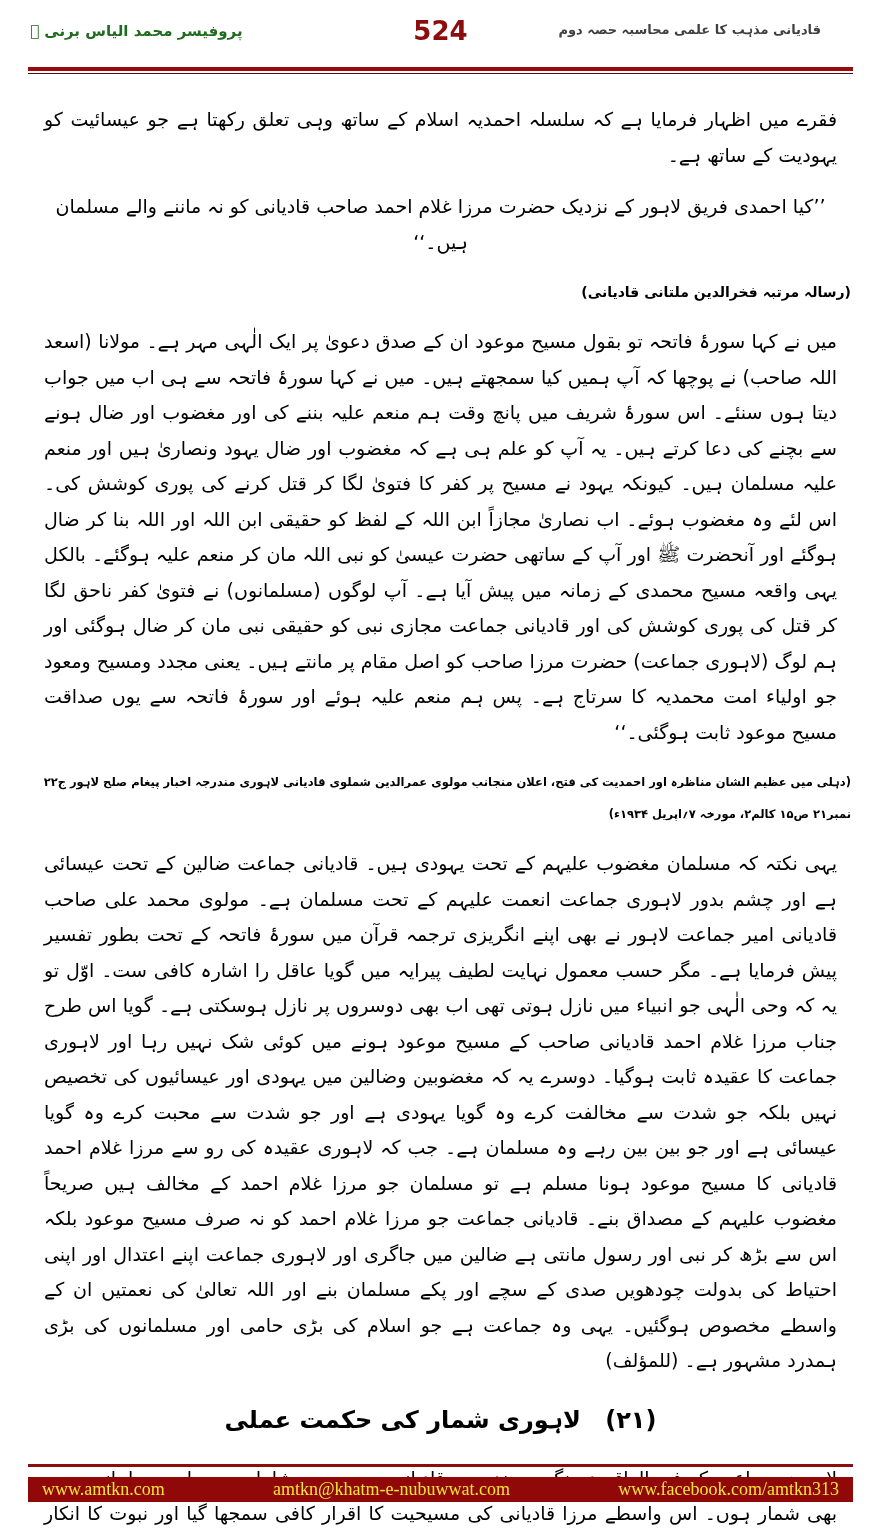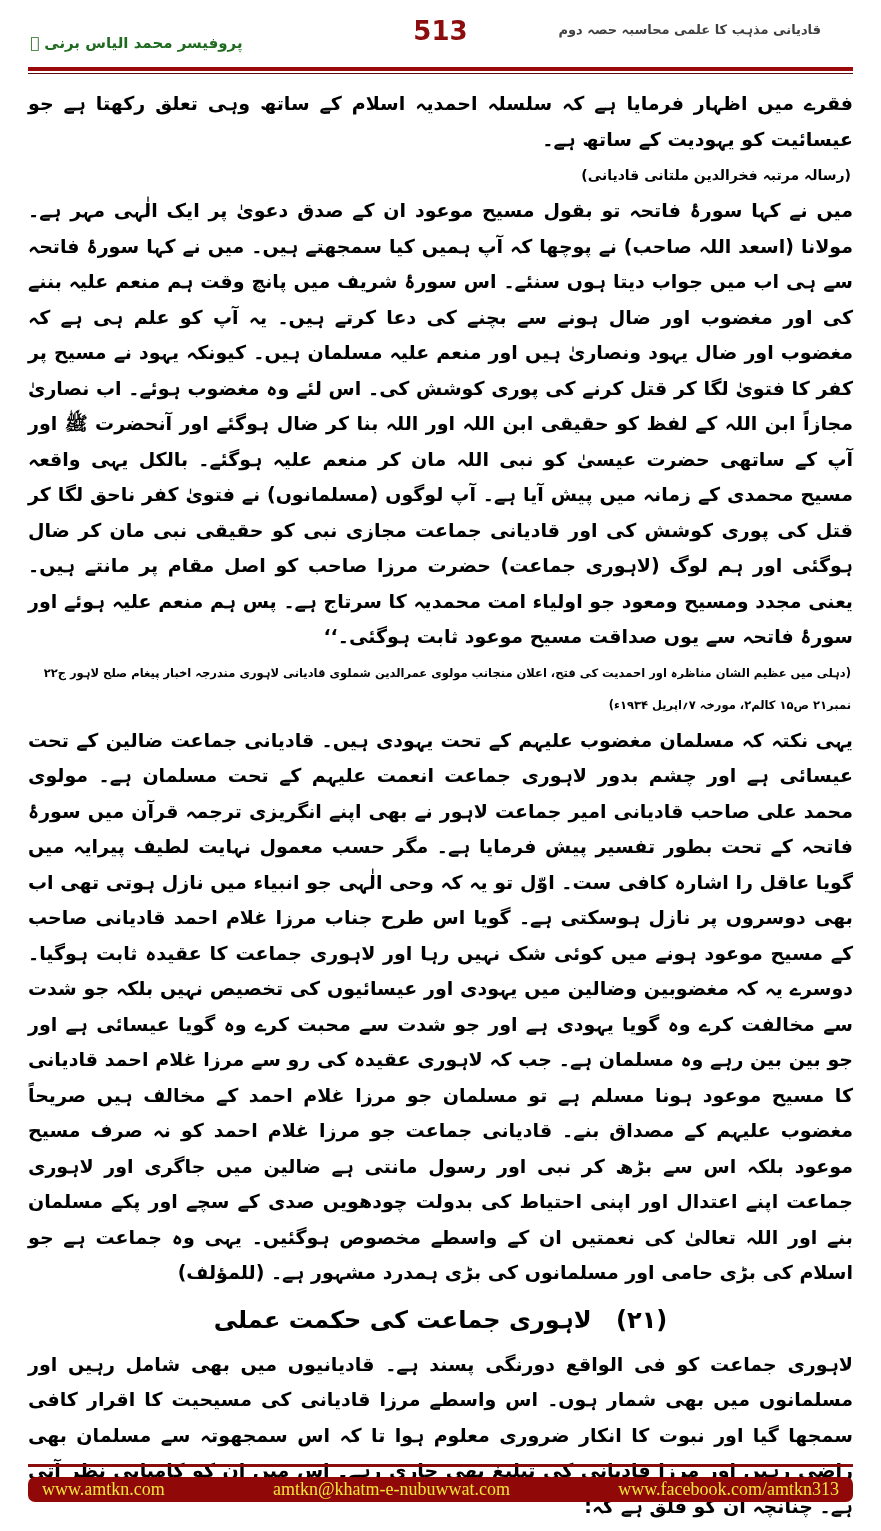--- a/index.html
+++ b/index.html
@@ -1,58 +1,59 @@
 <!DOCTYPE html>
 <html><head>
   <meta charset="utf-8">
   <style>
     html, body { margin: 0; padding: 0; background: #ffffff; }
     body { width: 881px; height: 1531px; position: relative; overflow: hidden;
            font-family: "DejaVu Sans", sans-serif; color: #000; }
     .header { position: absolute; left: 0; top: 0; width: 881px; height: 60px; }
     .hdr-right { position: absolute; right: 60px; top: 22px; font-size: 13px; color: #404040; font-weight: bold; direction: rtl; }
     .hdr-center { position: absolute; left: 0; width: 881px; top: 16px; text-align: center; font-size: 26px; color: #8b0d0d; font-weight: bold; }
-    .hdr-left { position: absolute; left: 30px; top: 22px; font-size: 15px; color: #1f6b1f; font-weight: bold; direction: rtl; margin-top: 12px; }
+    .hdr-left { position: absolute; left: 30px; top: 22px; font-size: 15px; color: #1f6b1f; font-weight: bold; direction: rtl; }
     .rule-top-thick { position: absolute; left: 28px; top: 67px; width: 825px; height: 4px; background: #9b0a0a; }
     .rule-top-thin { position: absolute; left: 28px; top: 73px; width: 825px; height: 1px; background: #5a0a0a; }
     .content { position: absolute; left: 28px; top: 86px; width: 825px; direction: rtl; text-align: justify; }
-    .p { font-size: 19px; line-height: 35.5px; font-weight: bold; margin: 0; }
+    .p { font-size: 19px; line-height: 35.5px; font-weight: normal; margin: 16px; }
     .p.center { text-align: center; }
     .cite { font-size: 14px; line-height: 32px; font-weight: bold; text-align: right; margin: 2px; }
     .cite.small { font-size: 11.5px; text-align: right; line-height: 32px; }
     .heading { font-size: 24px; line-height: 50px; font-weight: bold; text-align: center; margin: 4px 0 2px 0; }
     .heading .num { margin-left: 16px; }
     .rule-bottom { position: absolute; left: 28px; top: 1464px; width: 825px; height: 3px; background: #8b0d0d; }
     .footer-bar { position: absolute; left: 17px; top: 1477px; width: 490px; height: 25px; background: #910808;
                   display: flex; justify-content: space-between; align-items: center; padding: 0 14px; box-sizing: border-box; }
     .footer-bar span { color: #f2e63a; font-family: "Liberation Serif", serif; font-size: 18px; }
     .footer-wide { left: 17px; width: 490px; }
   </style>
 </head>
 <body>
 
 <div class="header">
   <div class="hdr-right">قادیانی مذہب کا علمی محاسبہ حصہ دوم</div>
-  <div class="hdr-center">513</div>
+  <div class="hdr-center">524</div>
   <div class="hdr-left">پروفیسر محمد الیاس برنی ﷫</div>
 </div>
 <div class="rule-top-thick"></div>
 <div class="rule-top-thin"></div>
 
 <div class="content">
   <p class="p">فقرے میں اظہار فرمایا ہے کہ سلسلہ احمدیہ اسلام کے ساتھ وہی تعلق رکھتا ہے جو عیسائیت کو یہودیت کے ساتھ ہے۔</p>
+  <p class="p center">’’کیا احمدی فریق لاہور کے نزدیک حضرت مرزا غلام احمد صاحب قادیانی کو نہ ماننے والے مسلمان ہیں۔‘‘</p>
   <p class="cite">(رسالہ مرتبہ فخرالدین ملتانی قادیانی)</p>
   <p class="p">میں نے کہا سورۂ فاتحہ تو بقول مسیح موعود ان کے صدق دعویٰ پر ایک الٰہی مہر ہے۔ مولانا (اسعد اللہ صاحب) نے پوچھا کہ آپ ہمیں کیا سمجھتے ہیں۔ میں نے کہا سورۂ فاتحہ سے ہی اب میں جواب دیتا ہوں سنئے۔ اس سورۂ شریف میں پانچ وقت ہم منعم علیہ بننے کی اور مغضوب اور ضال ہونے سے بچنے کی دعا کرتے ہیں۔ یہ آپ کو علم ہی ہے کہ مغضوب اور ضال یہود ونصاریٰ ہیں اور منعم علیہ مسلمان ہیں۔ کیونکہ یہود نے مسیح پر کفر کا فتویٰ لگا کر قتل کرنے کی پوری کوشش کی۔ اس لئے وہ مغضوب ہوئے۔ اب نصاریٰ مجازاً ابن اللہ کے لفظ کو حقیقی ابن اللہ اور اللہ بنا کر ضال ہوگئے اور آنحضرت ﷺ اور آپ کے ساتھی حضرت عیسیٰ کو نبی اللہ مان کر منعم علیہ ہوگئے۔ بالکل یہی واقعہ مسیح محمدی کے زمانہ میں پیش آیا ہے۔ آپ لوگوں (مسلمانوں) نے فتویٰ کفر ناحق لگا کر قتل کی پوری کوشش کی اور قادیانی جماعت مجازی نبی کو حقیقی نبی مان کر ضال ہوگئی اور ہم لوگ (لاہوری جماعت) حضرت مرزا صاحب کو اصل مقام پر مانتے ہیں۔ یعنی مجدد ومسیح ومعود جو اولیاء امت محمدیہ کا سرتاج ہے۔ پس ہم منعم علیہ ہوئے اور سورۂ فاتحہ سے یوں صداقت مسیح موعود ثابت ہوگئی۔‘‘</p>
   <p class="cite small">(دہلی میں عظیم الشان مناظرہ اور احمدیت کی فتح، اعلان منجانب مولوی عمرالدین شملوی قادیانی لاہوری مندرجہ اخبار پیغام صلح لاہور ج۲۲ نمبر۲۱ ص۱۵ کالم۲، مورخہ ۷؍اپریل ۱۹۳۴ء)</p>
   <p class="p">یہی نکتہ کہ مسلمان مغضوب علیہم کے تحت یہودی ہیں۔ قادیانی جماعت ضالین کے تحت عیسائی ہے اور چشم بدور لاہوری جماعت انعمت علیہم کے تحت مسلمان ہے۔ مولوی محمد علی صاحب قادیانی امیر جماعت لاہور نے بھی اپنے انگریزی ترجمہ قرآن میں سورۂ فاتحہ کے تحت بطور تفسیر پیش فرمایا ہے۔ مگر حسب معمول نہایت لطیف پیرایہ میں گویا عاقل را اشارہ کافی ست۔ اوّل تو یہ کہ وحی الٰہی جو انبیاء میں نازل ہوتی تھی اب بھی دوسروں پر نازل ہوسکتی ہے۔ گویا اس طرح جناب مرزا غلام احمد قادیانی صاحب کے مسیح موعود ہونے میں کوئی شک نہیں رہا اور لاہوری جماعت کا عقیدہ ثابت ہوگیا۔ دوسرے یہ کہ مغضوبین وضالین میں یہودی اور عیسائیوں کی تخصیص نہیں بلکہ جو شدت سے مخالفت کرے وہ گویا یہودی ہے اور جو شدت سے محبت کرے وہ گویا عیسائی ہے اور جو بین بین رہے وہ مسلمان ہے۔ جب کہ لاہوری عقیدہ کی رو سے مرزا غلام احمد قادیانی کا مسیح موعود ہونا مسلم ہے تو مسلمان جو مرزا غلام احمد کے مخالف ہیں صریحاً مغضوب علیہم کے مصداق بنے۔ قادیانی جماعت جو مرزا غلام احمد کو نہ صرف مسیح موعود بلکہ اس سے بڑھ کر نبی اور رسول مانتی ہے ضالین میں جاگری اور لاہوری جماعت اپنے اعتدال اور اپنی احتیاط کی بدولت چودھویں صدی کے سچے اور پکے مسلمان بنے اور اللہ تعالیٰ کی نعمتیں ان کے واسطے مخصوص ہوگئیں۔ یہی وہ جماعت ہے جو اسلام کی بڑی حامی اور مسلمانوں کی بڑی ہمدرد مشہور ہے۔ (للمؤلف)</p>
   <div class="heading">
     <span class="num">(۲۱)</span>
-    <span>لاہوری جماعت کی حکمت عملی</span>
+    <span>لاہوری شمار کی حکمت عملی</span>
   </div>
   <p class="p">لاہوری جماعت کو فی الواقع دورنگی پسند ہے۔ قادیانیوں میں بھی شامل رہیں اور مسلمانوں میں بھی شمار ہوں۔ اس واسطے مرزا قادیانی کی مسیحیت کا اقرار کافی سمجھا گیا اور نبوت کا انکار ضروری معلوم ہوا تا کہ اس سمجھوتہ سے مسلمان بھی راضی رہیں اور مرزا قادیانی کی تبلیغ بھی جاری رہے۔ اس میں ان کو کامیابی نظر آتی ہے۔ چنانچہ ان کو قلق ہے کہ:</p>
 </div>
 
 <div class="rule-bottom"></div>
-<div class="footer-bar footer-wide" style="width:825px;left:28px;border-radius:7px;">
+<div class="footer-bar footer-wide" style="width:825px;left:28px;">
   <span>www.amtkn.com</span>
   <span>amtkn@khatm-e-nubuwwat.com</span>
   <span>www.facebook.com/amtkn313</span>
 </div>
 
 </body></html>

